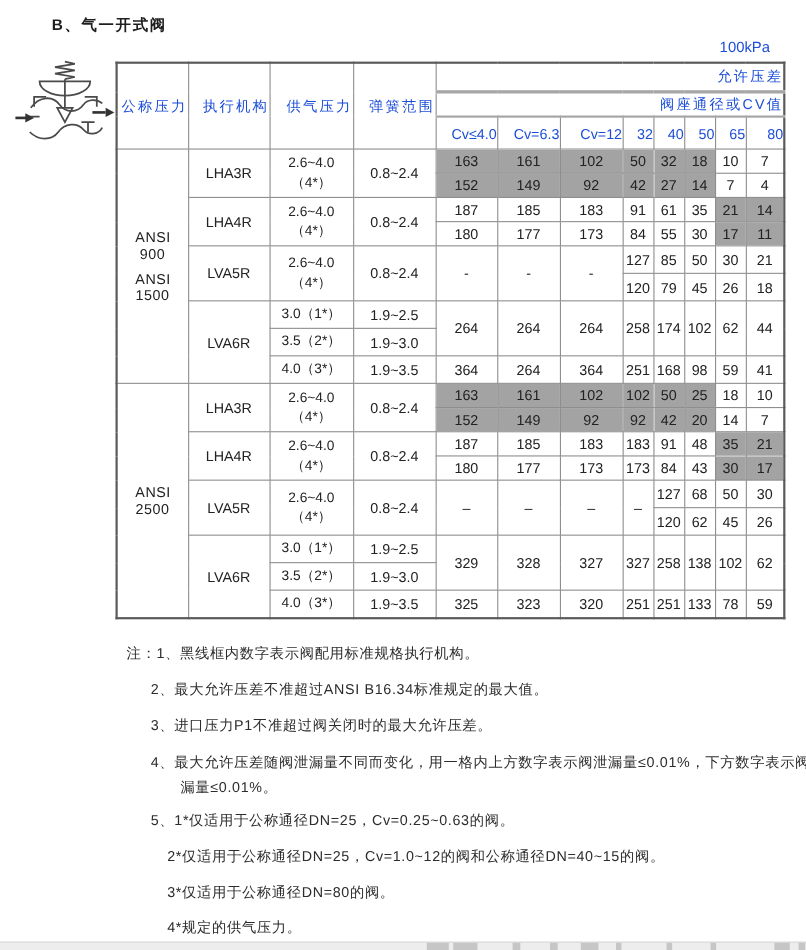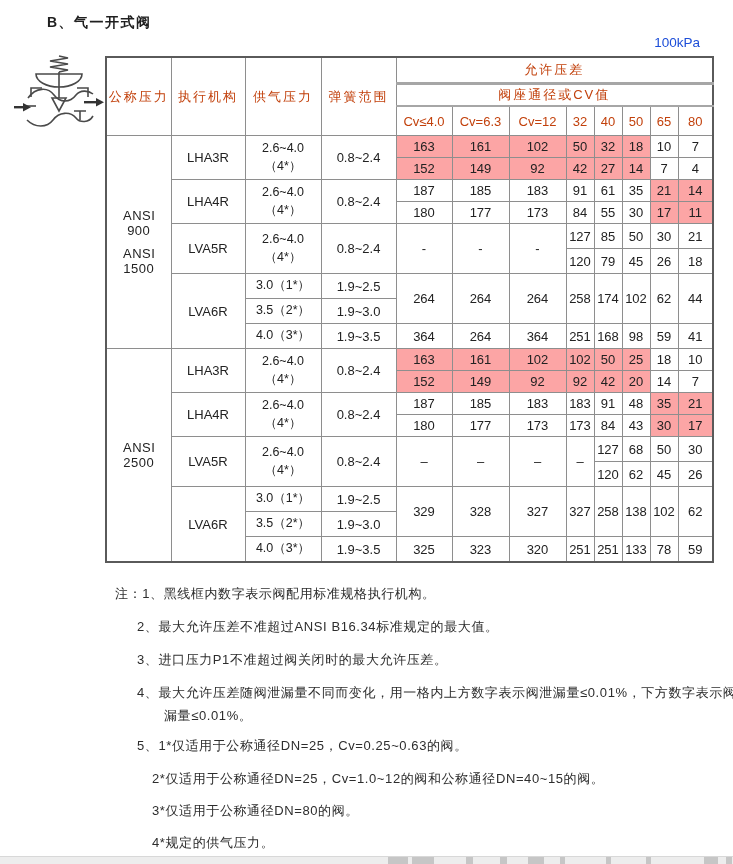--- a/index.html
+++ b/index.html
@@ -22,29 +22,29 @@
   
   table#spec {
     position:absolute; left:105px; top:56px; width:607px;
     border-collapse:collapse; table-layout:fixed;
     border:2px solid #5a5a5a; font-size:13px; color:#222;
   }
   #spec th, #spec td {
     border:1px solid #8e8e8e; text-align:center; vertical-align:middle;
     padding:0; font-weight:normal; overflow:hidden;
   }
-  #spec th { color:#c2410c; }
+  #spec th { color:#1d4ed8;text-align:right; }
   .zh { letter-spacing:2px; font-size:13px; }
   .hd1 { height:24px; border-bottom:3px solid #a6a6a6 !important; }
   .hd2 { height:20px; border-bottom:2px solid #a6a6a6 !important; }
   tr.hd3 > th { height:28px; border-bottom:2px solid #565656;margin-left:32px; }
   tr.h22 > td { height:21px; }
   tr.h25 > td { height:24px; }
   tr.tb  > td { border-top:2px solid #4e4e4e; }
-  td.hl { background:#fca5a5; border:2px solid #3a3a3a; }
+  td.hl { background:#a3a3a3; border:2px solid #3a3a3a; }
   tr.tb > td.hl { border-top:2px solid #3a3a3a; }
   .pline { margin:8px 16px; letter-spacing:0.5px; }
   .sup { font-size:12.5px; line-height:1.4; }
   .num { font-size:13px; }
 
   
   .note { position:absolute; margin:0; font-size:13px; color:#2d2d2d;
           letter-spacing:0.6px; white-space:nowrap; }
   #n1 { left:115px; top:585px; }
   #n2 { left:137px; top:618px; }

